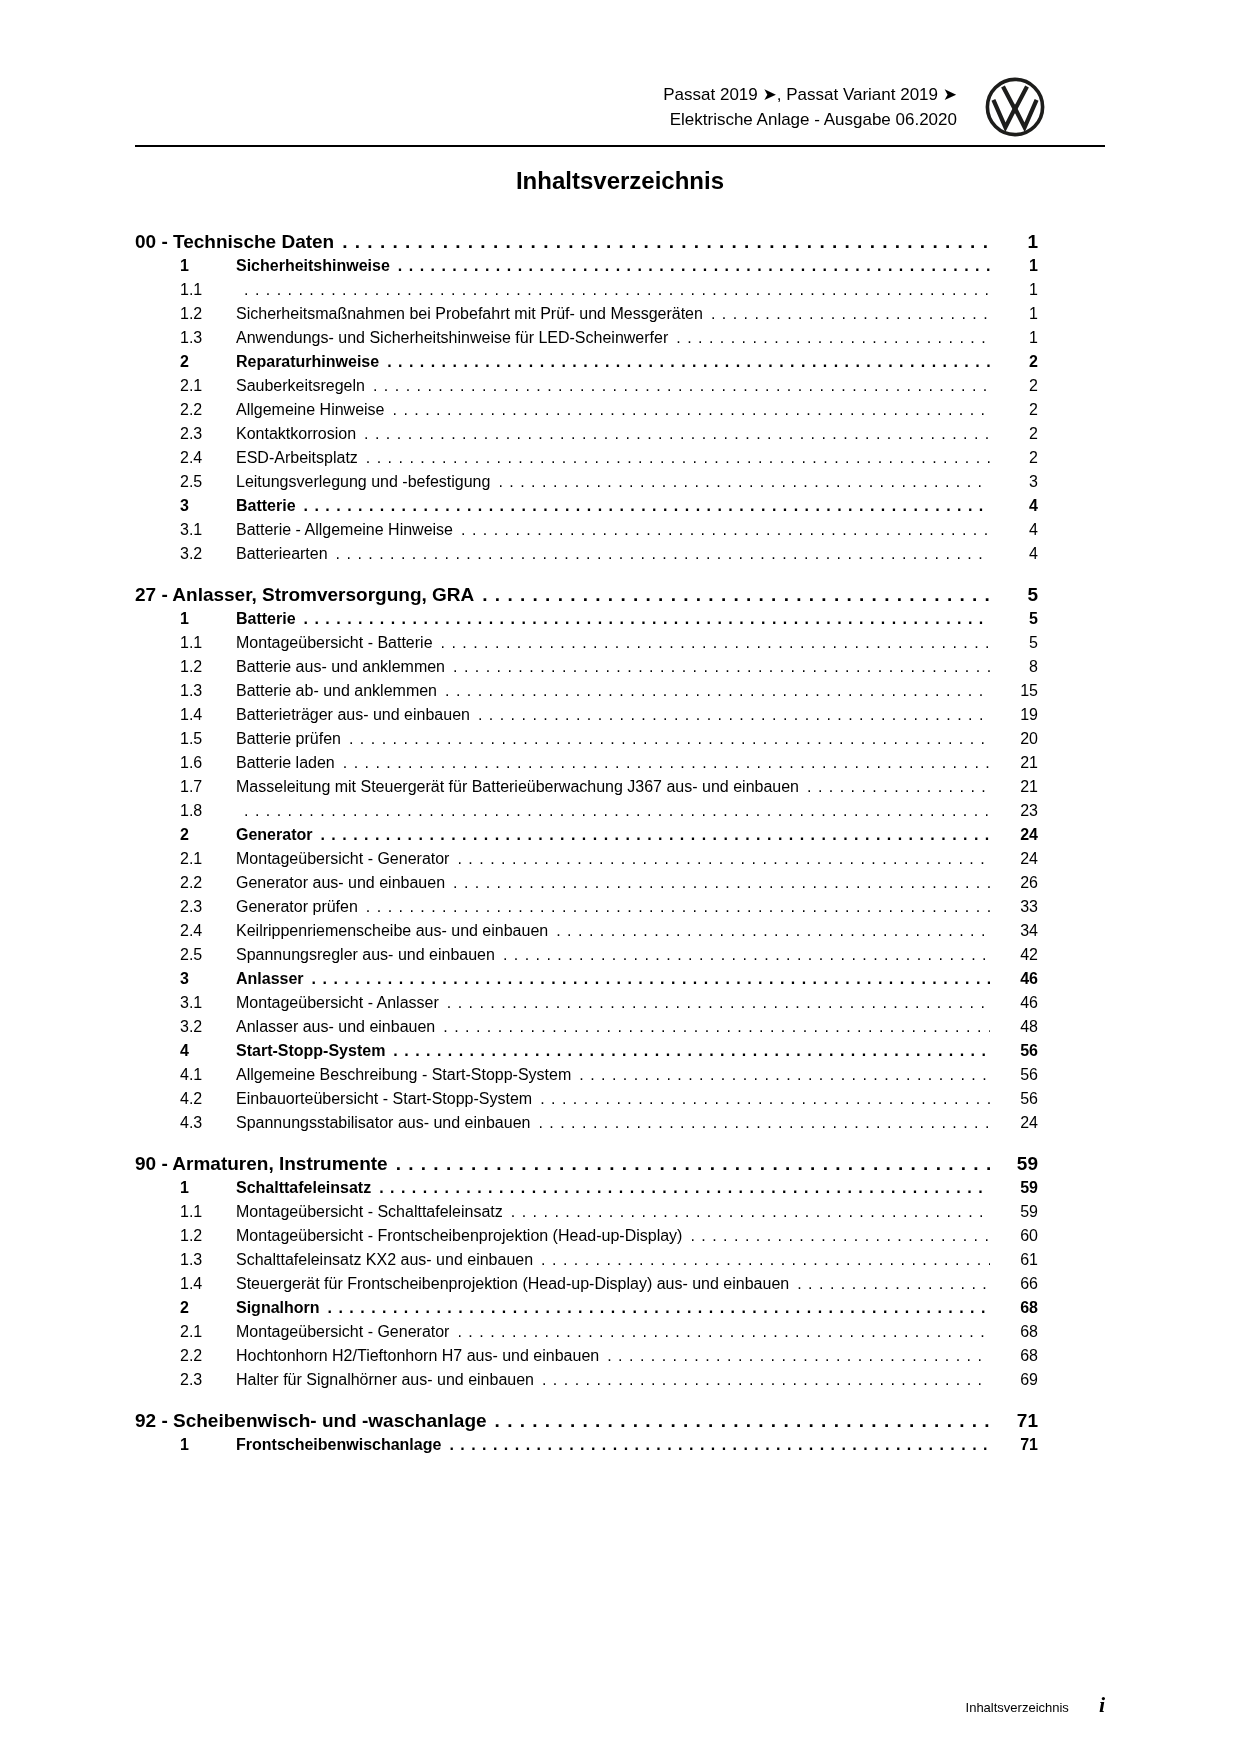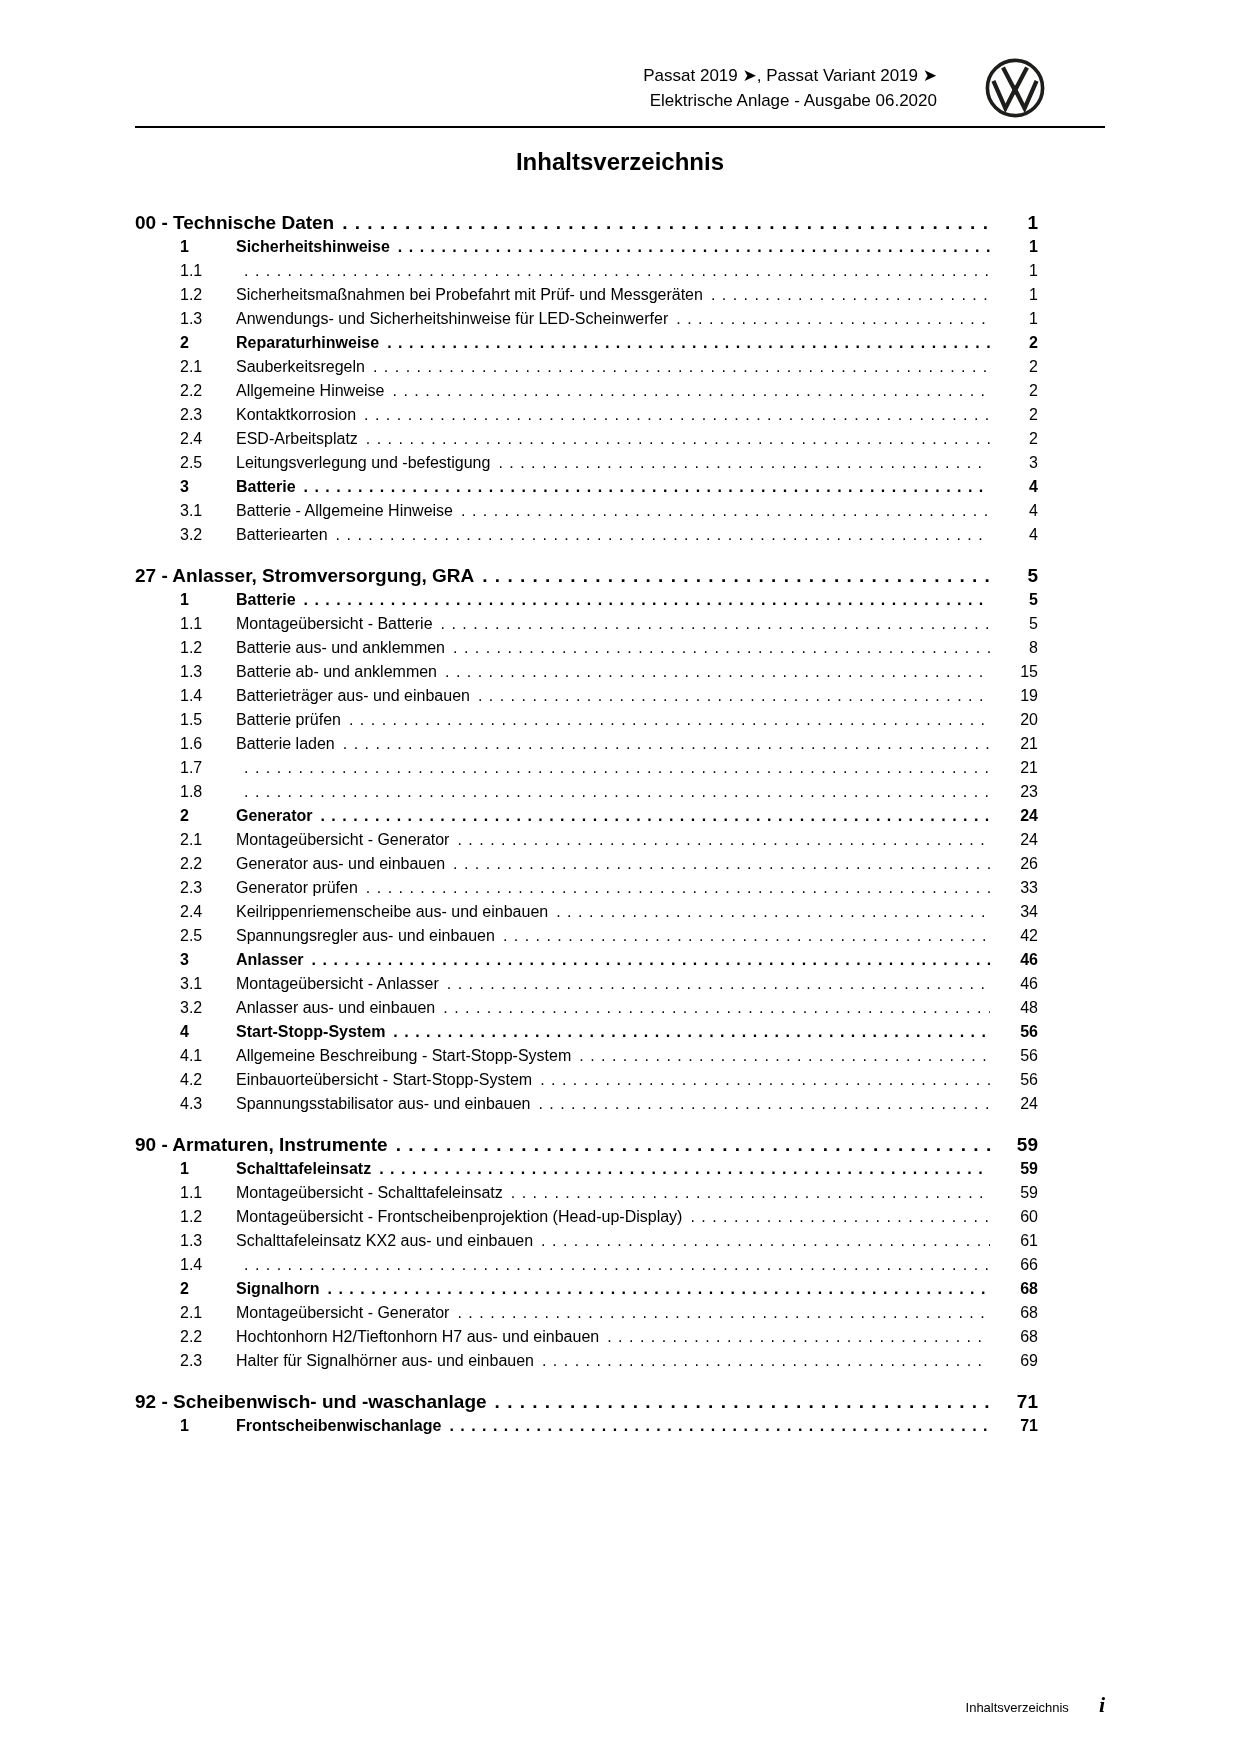--- a/index.html
+++ b/index.html
@@ -17,26 +17,25 @@
     color: #000;
   }
   .page-inner {
     position: absolute;
     left: 135px;
     right: 135px;
     top: 0;
   }
   
   .doc-header {
-    margin-top: 58px;
+    margin-top: 77px;
     display: flex;
     justify-content: flex-end;
     align-items: center;
     padding-right: 60px;
-    gap: 20px;
   }
   .header-text {
     text-align: right;
     font-size: 17px;
     line-height: 25px;
     margin-right: 28px;
   }
   .logo {
     width: 60px;
     height: 60px;
@@ -261,20 +260,21 @@
         <span class="pagecol">20</span>
       </div>
       <div class="row entry">
         <span class="num">1.6</span>
         <span class="label">Batterie laden</span>
         <span class="leader">. . . . . . . . . . . . . . . . . . . . . . . . . . . . . . . . . . . . . . . . . . . . . . . . . . . . . . . . . . . . . . . . . . . . . . . . . . . . . . . . . . . . . . . . . . . . . . . . . . . . . . . . . . . . . . . . . . . . . . . . . . . . . . . . . . . . . . . . . . . . . . . . . . . . . . . . . . . . . . . . . . . . . . . . . . . . . . . . . . . . . . . . . . . . . . . . . . . . . . . . . . . . . . . . . . . . . . . . . . . . . . . . . . . . . . . . . . . . . . . . </span>
         <span class="pagecol">21</span>
       </div>
       <div class="row entry">
         <span class="num">1.7</span>
+        <span class="label">Masseleitung mit Steuergerät für Batterieüberwachung J367 aus- und einbauen</span>
         <span class="leader">. . . . . . . . . . . . . . . . . . . . . . . . . . . . . . . . . . . . . . . . . . . . . . . . . . . . . . . . . . . . . . . . . . . . . . . . . . . . . . . . . . . . . . . . . . . . . . . . . . . . . . . . . . . . . . . . . . . . . . . . . . . . . . . . . . . . . . . . . . . . . . . . . . . . . . . . . . . . . . . . . . . . . . . . . . . . . . . . . . . . . . . . . . . . . . . . . . . . . . . . . . . . . . . . . . . . . . . . . . . . . . . . . . . . . . . . . . . . . . . . </span>
         <span class="pagecol">21</span>
       </div>
       <div class="row entry">
         <span class="num">1.8</span>
         <span class="leader">. . . . . . . . . . . . . . . . . . . . . . . . . . . . . . . . . . . . . . . . . . . . . . . . . . . . . . . . . . . . . . . . . . . . . . . . . . . . . . . . . . . . . . . . . . . . . . . . . . . . . . . . . . . . . . . . . . . . . . . . . . . . . . . . . . . . . . . . . . . . . . . . . . . . . . . . . . . . . . . . . . . . . . . . . . . . . . . . . . . . . . . . . . . . . . . . . . . . . . . . . . . . . . . . . . . . . . . . . . . . . . . . . . . . . . . . . . . . . . . . </span>
         <span class="pagecol">23</span>
       </div>
       <div class="row entry sec">
         <span class="num">2</span>
@@ -378,20 +378,21 @@
         <span class="pagecol">60</span>
       </div>
       <div class="row entry">
         <span class="num">1.3</span>
         <span class="label">Schalttafeleinsatz KX2 aus- und einbauen</span>
         <span class="leader">. . . . . . . . . . . . . . . . . . . . . . . . . . . . . . . . . . . . . . . . . . . . . . . . . . . . . . . . . . . . . . . . . . . . . . . . . . . . . . . . . . . . . . . . . . . . . . . . . . . . . . . . . . . . . . . . . . . . . . . . . . . . . . . . . . . . . . . . . . . . . . . . . . . . . . . . . . . . . . . . . . . . . . . . . . . . . . . . . . . . . . . . . . . . . . . . . . . . . . . . . . . . . . . . . . . . . . . . . . . . . . . . . . . . . . . . . . . . . . . . </span>
         <span class="pagecol">61</span>
       </div>
       <div class="row entry">
         <span class="num">1.4</span>
+        <span class="label">Steuergerät für Frontscheibenprojektion (Head-up-Display) aus- und einbauen</span>
         <span class="leader">. . . . . . . . . . . . . . . . . . . . . . . . . . . . . . . . . . . . . . . . . . . . . . . . . . . . . . . . . . . . . . . . . . . . . . . . . . . . . . . . . . . . . . . . . . . . . . . . . . . . . . . . . . . . . . . . . . . . . . . . . . . . . . . . . . . . . . . . . . . . . . . . . . . . . . . . . . . . . . . . . . . . . . . . . . . . . . . . . . . . . . . . . . . . . . . . . . . . . . . . . . . . . . . . . . . . . . . . . . . . . . . . . . . . . . . . . . . . . . . . </span>
         <span class="pagecol">66</span>
       </div>
       <div class="row entry sec">
         <span class="num">2</span>
         <span class="label">Signalhorn</span>
         <span class="leader">. . . . . . . . . . . . . . . . . . . . . . . . . . . . . . . . . . . . . . . . . . . . . . . . . . . . . . . . . . . . . . . . . . . . . . . . . . . . . . . . . . . . . . . . . . . . . . . . . . . . . . . . . . . . . . . . . . . . . . . . . . . . . . . . . . . . . . . . . . . . . . . . . . . . . . . . . . . . . . . . . . . . . . . . . . . . . . . . . . . . . . . . . . . . . . . . . . . . . . . . . . . . . . . . . . . . . . . . . . . . . . . . . . . . . . . . . . . . . . . . </span>
         <span class="pagecol">68</span>
       </div>
       <div class="row entry">

